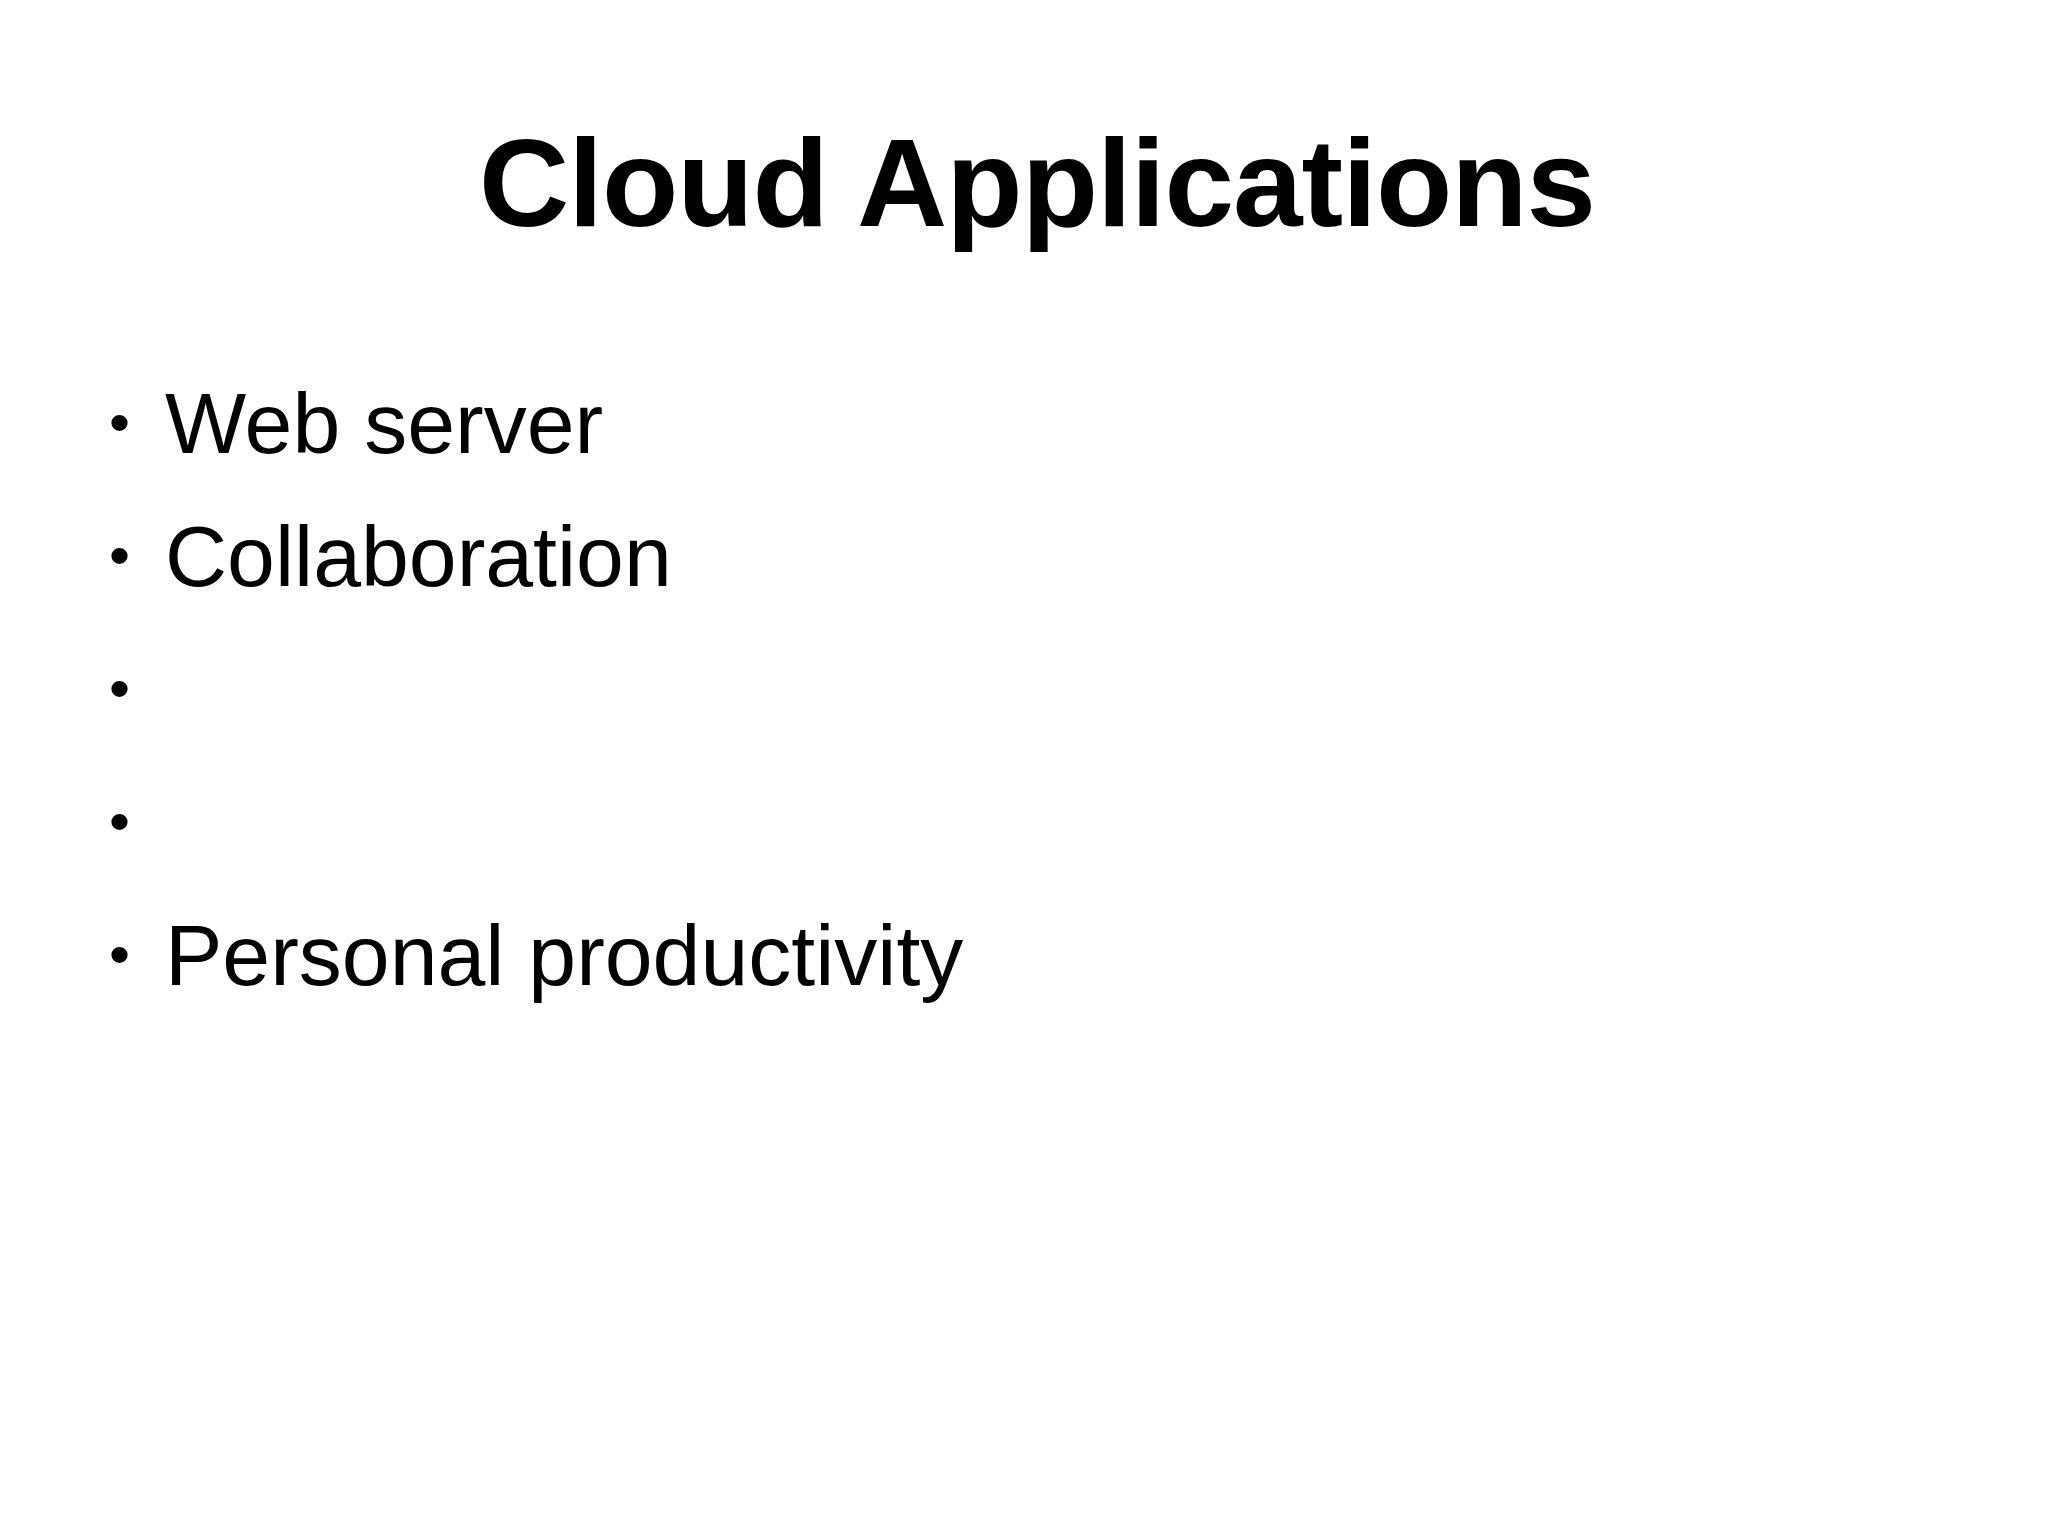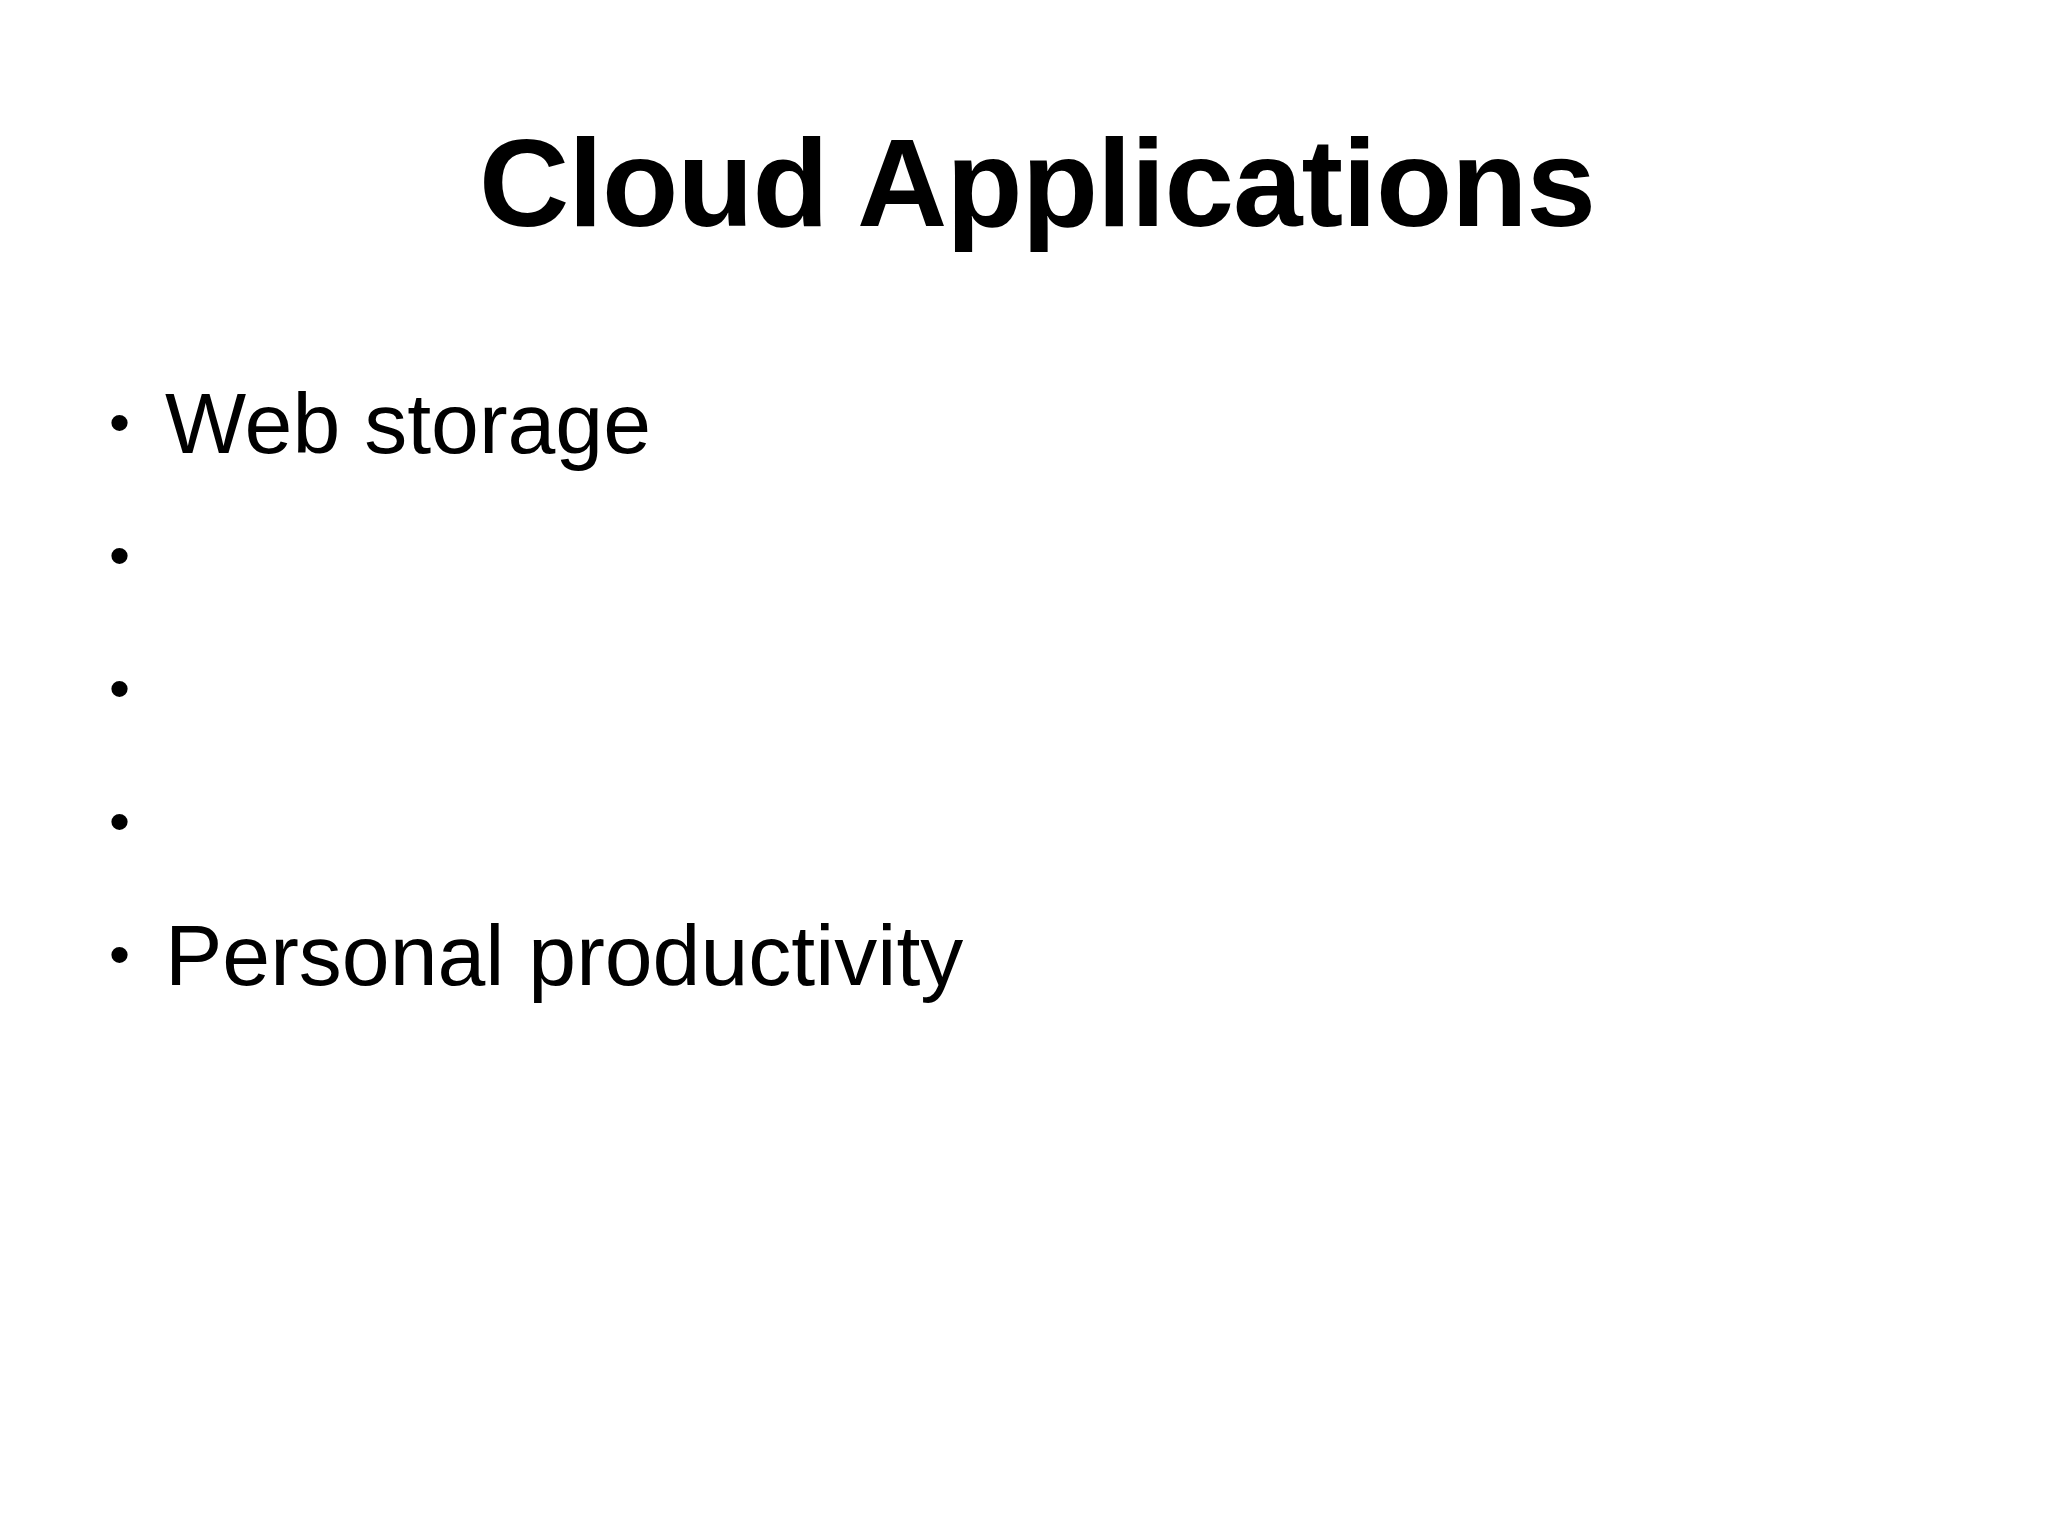--- a/index.html
+++ b/index.html
@@ -65,24 +65,25 @@
 </head>
 <body>
 
 <div class="slide">
 
   <div class="slide-title">Cloud Applications</div>
 
   <ul class="bullet-list">
     <li>
       <span class="bullet-marker">•</span>
-      <span class="bullet-label">Web storage</span>
+      <span class="bullet-label">Web server</span>
     </li>
     <li>
       <span class="bullet-marker">•</span>
+      <span class="bullet-label">Collaboration</span>
     </li>
     <li>
       <span class="bullet-marker">•</span>
     </li>
     <li>
       <span class="bullet-marker">•</span>
     </li>
     <li>
       <span class="bullet-marker">•</span>
       <span class="bullet-label">Personal productivity</span>

